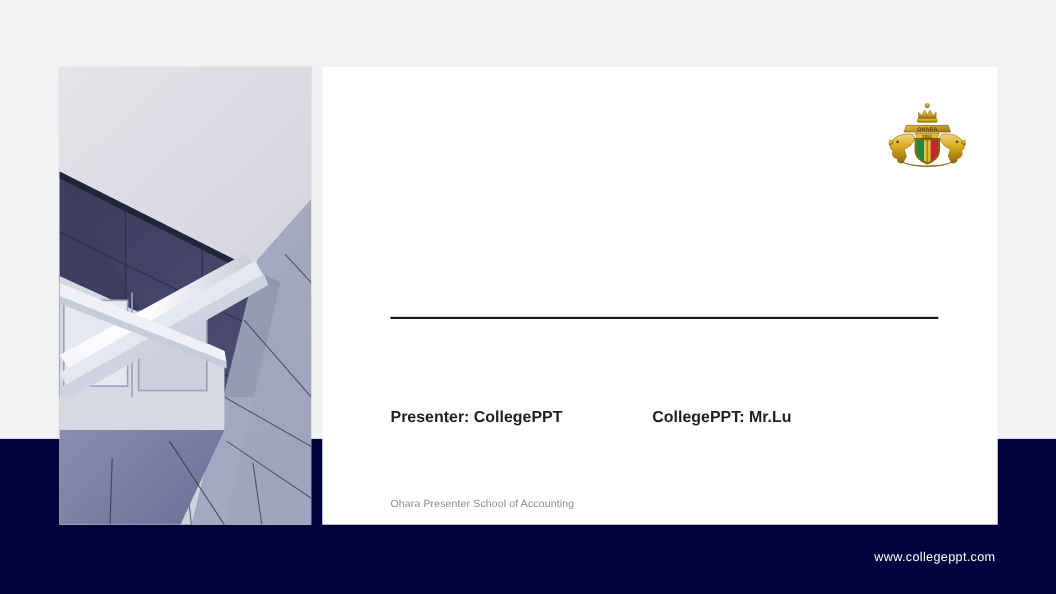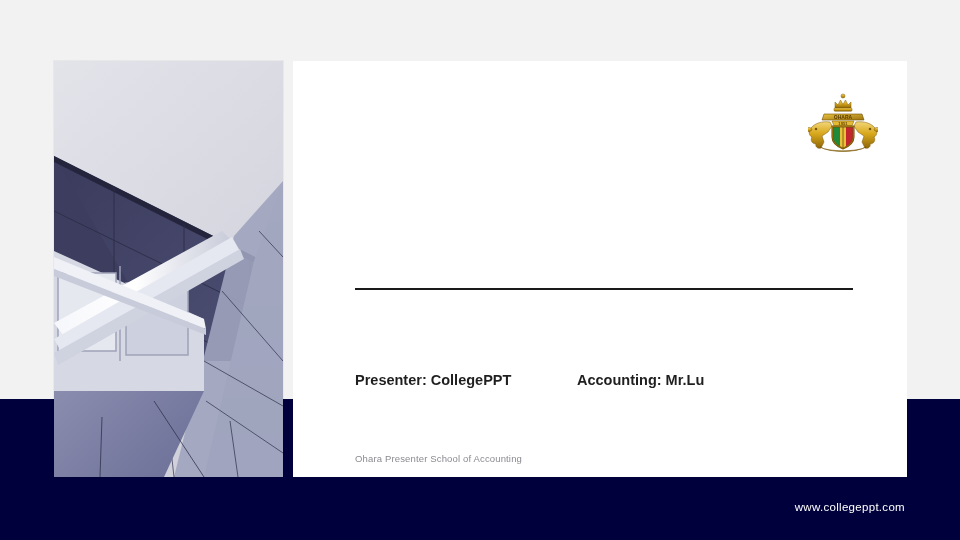--- a/index.html
+++ b/index.html
@@ -77,21 +77,21 @@
     top: 227px;
     width: 498px;
     height: 2px;
     background: #1a1a1a;
   }
   .meta-row {
     position: absolute;
     left: 62px;
     top: 311px;
     display: flex;
-    gap: 0;
+    gap: 16px;
     align-items: baseline;
   }
   .meta-item {
     font-size: 14.5px;
     font-weight: bold;
     color: #1f1f1f;
     white-space: nowrap;
   }
   .meta-item.presenter { width: 222px; }
 
@@ -259,19 +259,19 @@
 
       <path d="M12 55 C22 61 48 61 58 55 C50 60 20 60 12 55 Z" fill="url(#gold2)" stroke="#6f4f05" stroke-width="0.5"></path>
     </svg>
   </div>
 
 
   <div class="rule"></div>
 
   <div class="meta-row">
     <div class="meta-item presenter">Presenter: CollegePPT</div>
-    <div class="meta-item">Accounting: Mr.Lu</div>
+    <div class="meta-item">CollegePPT: Mr.Lu</div>
   </div>
 
   <div class="card-footer">Ohara Presenter School of Accounting</div>
 </div>
 
 <div class="site-url">www.collegeppt.com</div>
 
 </body></html>

